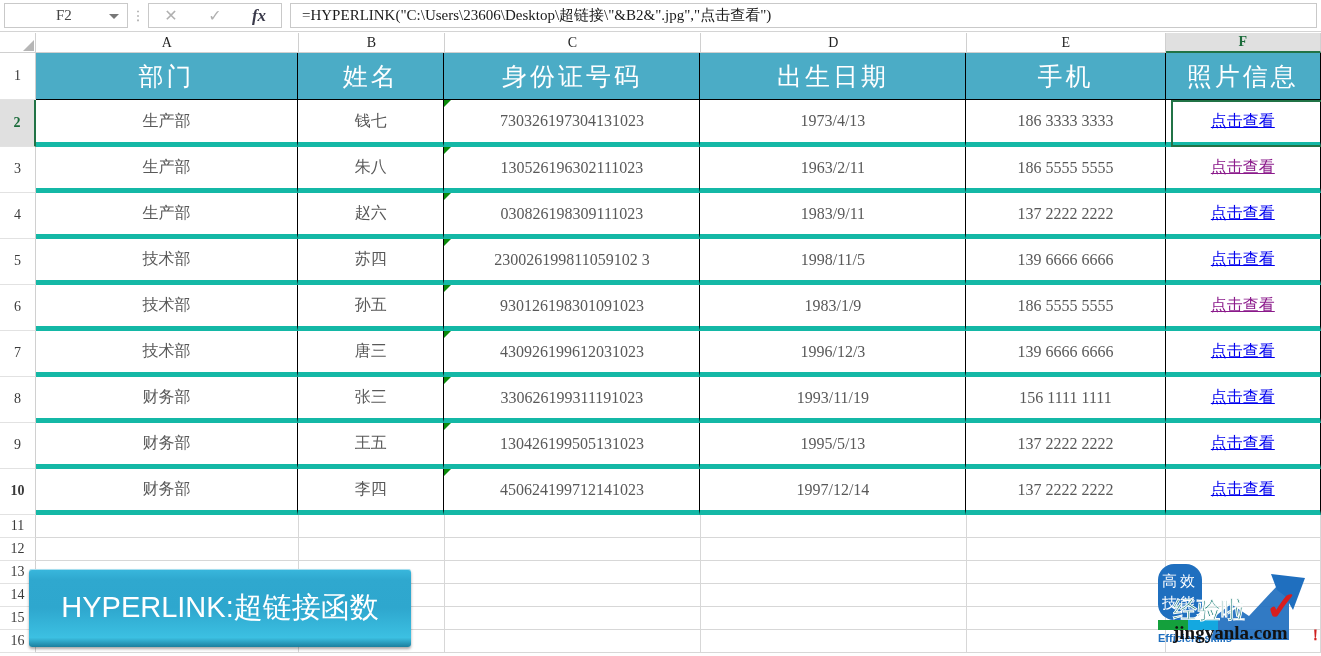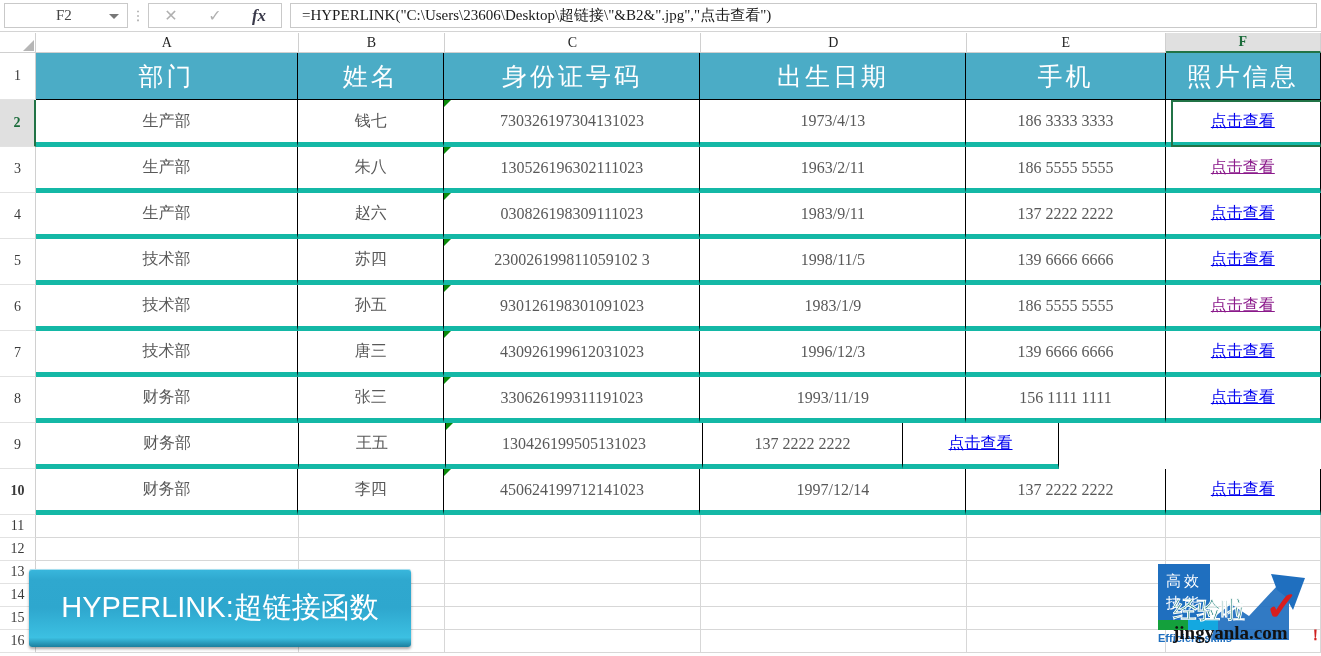--- a/index.html
+++ b/index.html
@@ -213,29 +213,30 @@
 
   
   #watermark {
     position: absolute;
     left: 1153px; top: 560px;
     width: 168px; height: 96px;
     z-index: 9;
   }
   #wm-box {
     position: absolute; left: 5px; top: 4px;
-    width: 52px; height: 56px;
+    width: 44px; height: 56px;
     background: #1f6fbf;
     color: #fff;
     font-size: 15px;
     font-family: "Liberation Sans", sans-serif;
     display: flex; flex-direction: column;
     align-items: center; justify-content: center;
     letter-spacing: 3px;
     line-height: 1.45;
+    border-radius: 16px;
   }
   #wm-bar-green { position: absolute; left: 5px; top: 60px; width: 30px; height: 10px; background: #14a03c; }
   #wm-bar-blue { position: absolute; left: 35px; top: 60px; width: 30px; height: 10px; background: #14a8e0; }
   #wm-eff {
     position: absolute; left: 5px; top: 72px;
     color: #1f6fbf; font-size: 11px; font-weight: 700;
     font-family: "Liberation Sans", sans-serif;
   }
   #wm-jy {
     position: absolute; left: 20px; top: 34px;
@@ -390,20 +391,21 @@
         <div class="gcell" style="width: 267px; height: 46px;">1993/11/19</div>
         <div class="gcell" style="width: 200px; height: 46px;">156 1111 1111</div>
         <div class="gcell" style="width: 156px; height: 46px;">
           <span class="hlink">点击查看</span>
         </div>
       </div>
       <div class="grow datarow" style="height: 46px;">
         <div class="gcell" style="width: 264px; height: 46px;">财务部</div>
         <div class="gcell" style="width: 147px; height: 46px;">王五</div>
         <div class="gcell err-tri" style="width: 257px; height: 46px;">130426199505131023</div>
+        <div class="gcell" style="width: 267px; height: 46px;">1995/5/13</div>
         <div class="gcell" style="width: 200px; height: 46px;">137 2222 2222</div>
         <div class="gcell" style="width: 156px; height: 46px;">
           <span class="hlink">点击查看</span>
         </div>
       </div>
       <div class="grow datarow" style="height: 46px;">
         <div class="gcell" style="width: 264px; height: 46px;">财务部</div>
         <div class="gcell" style="width: 147px; height: 46px;">李四</div>
         <div class="gcell err-tri" style="width: 257px; height: 46px;">450624199712141023</div>
         <div class="gcell" style="width: 267px; height: 46px;">1997/12/14</div>

